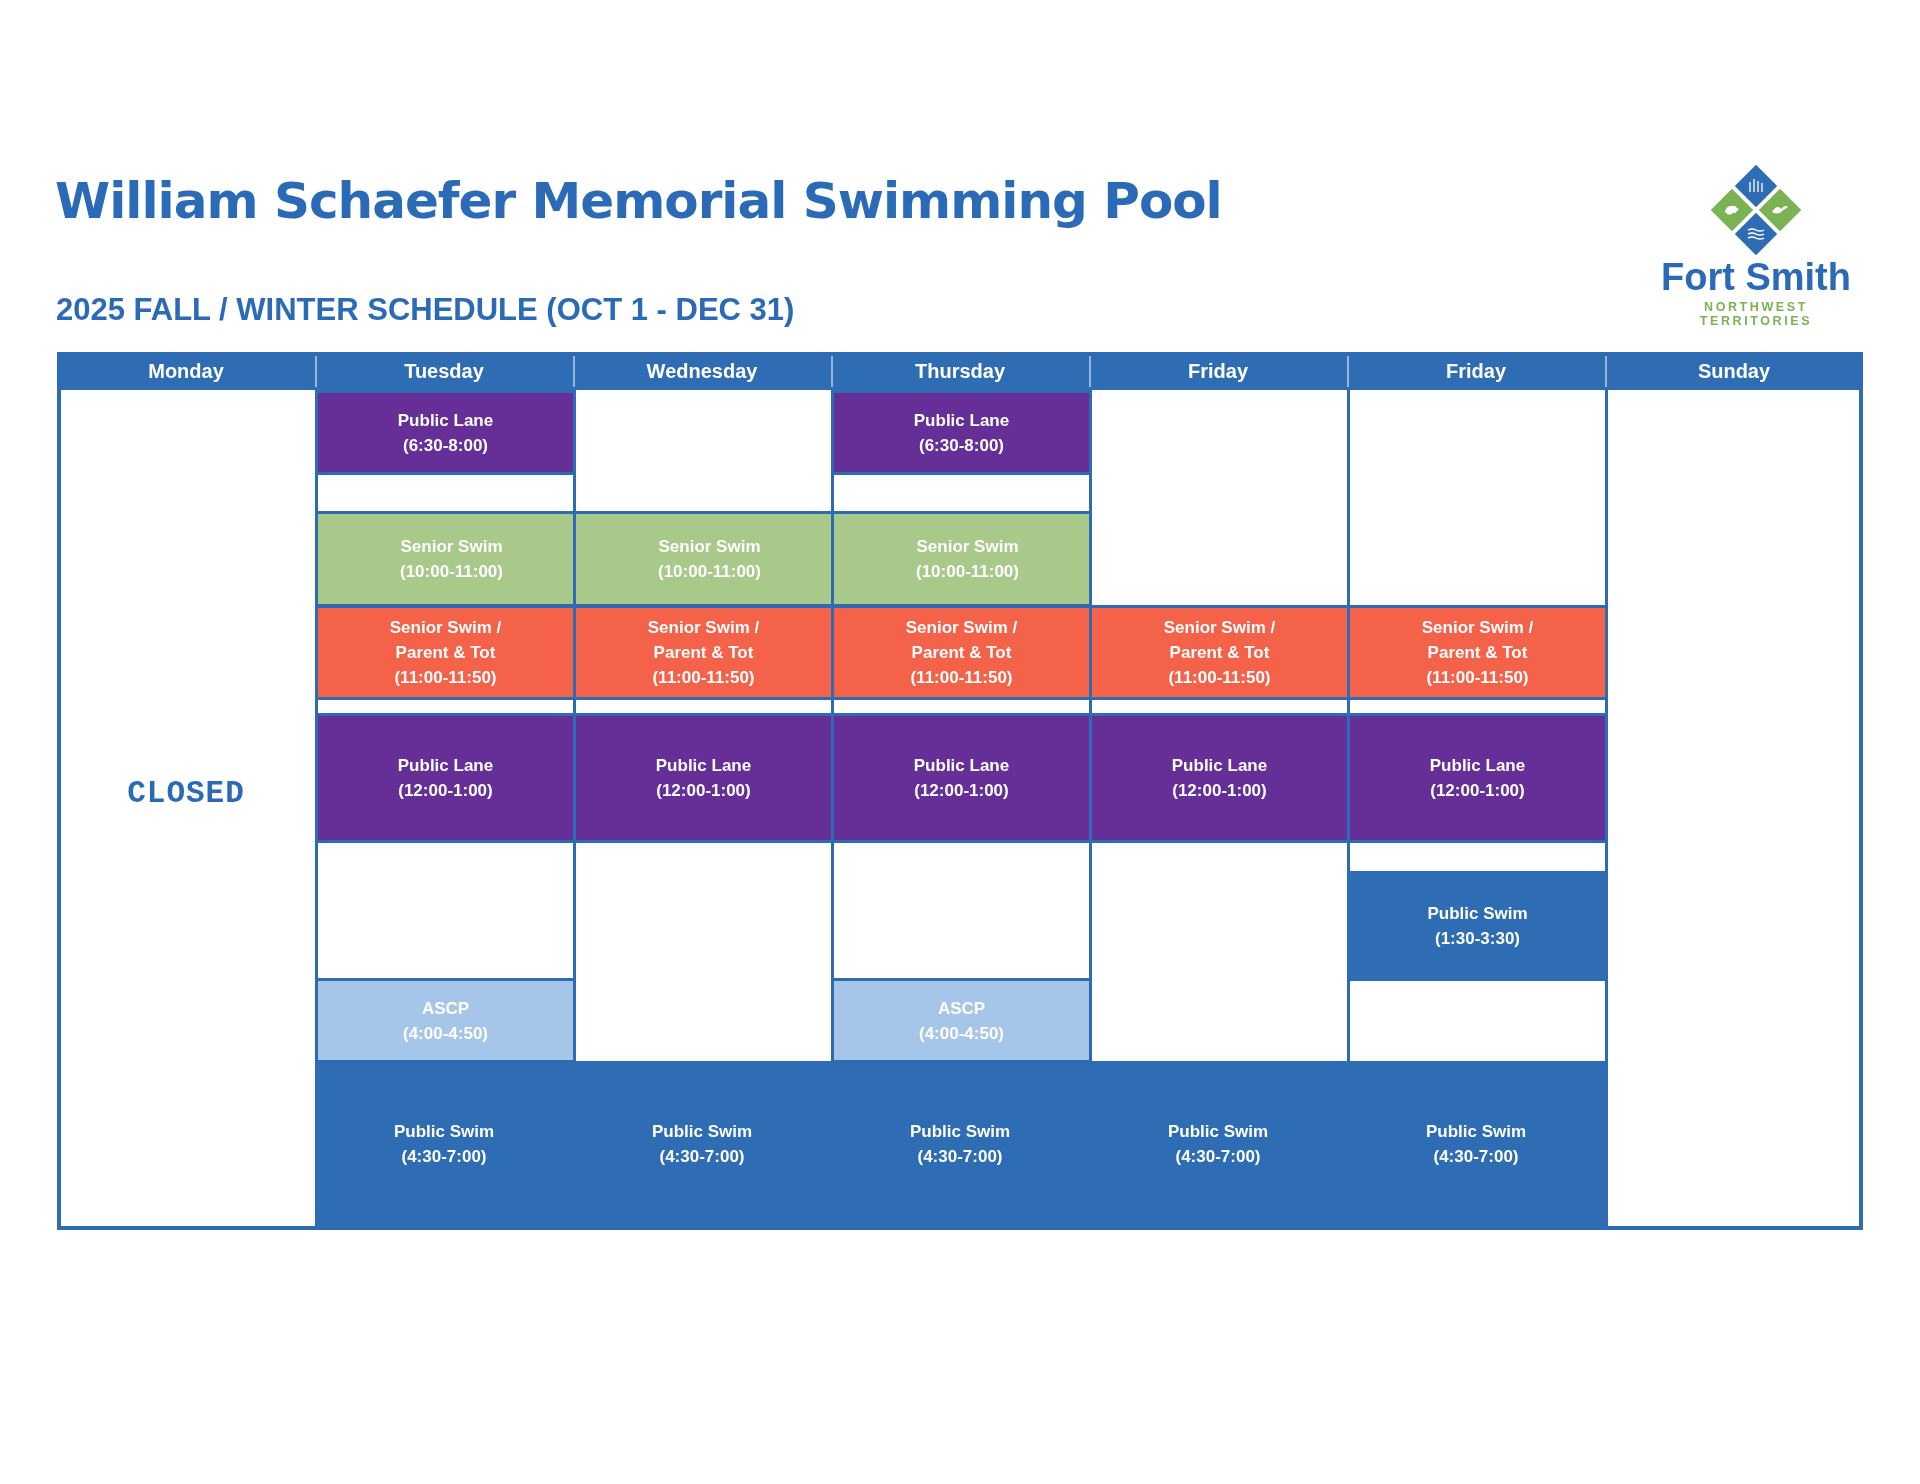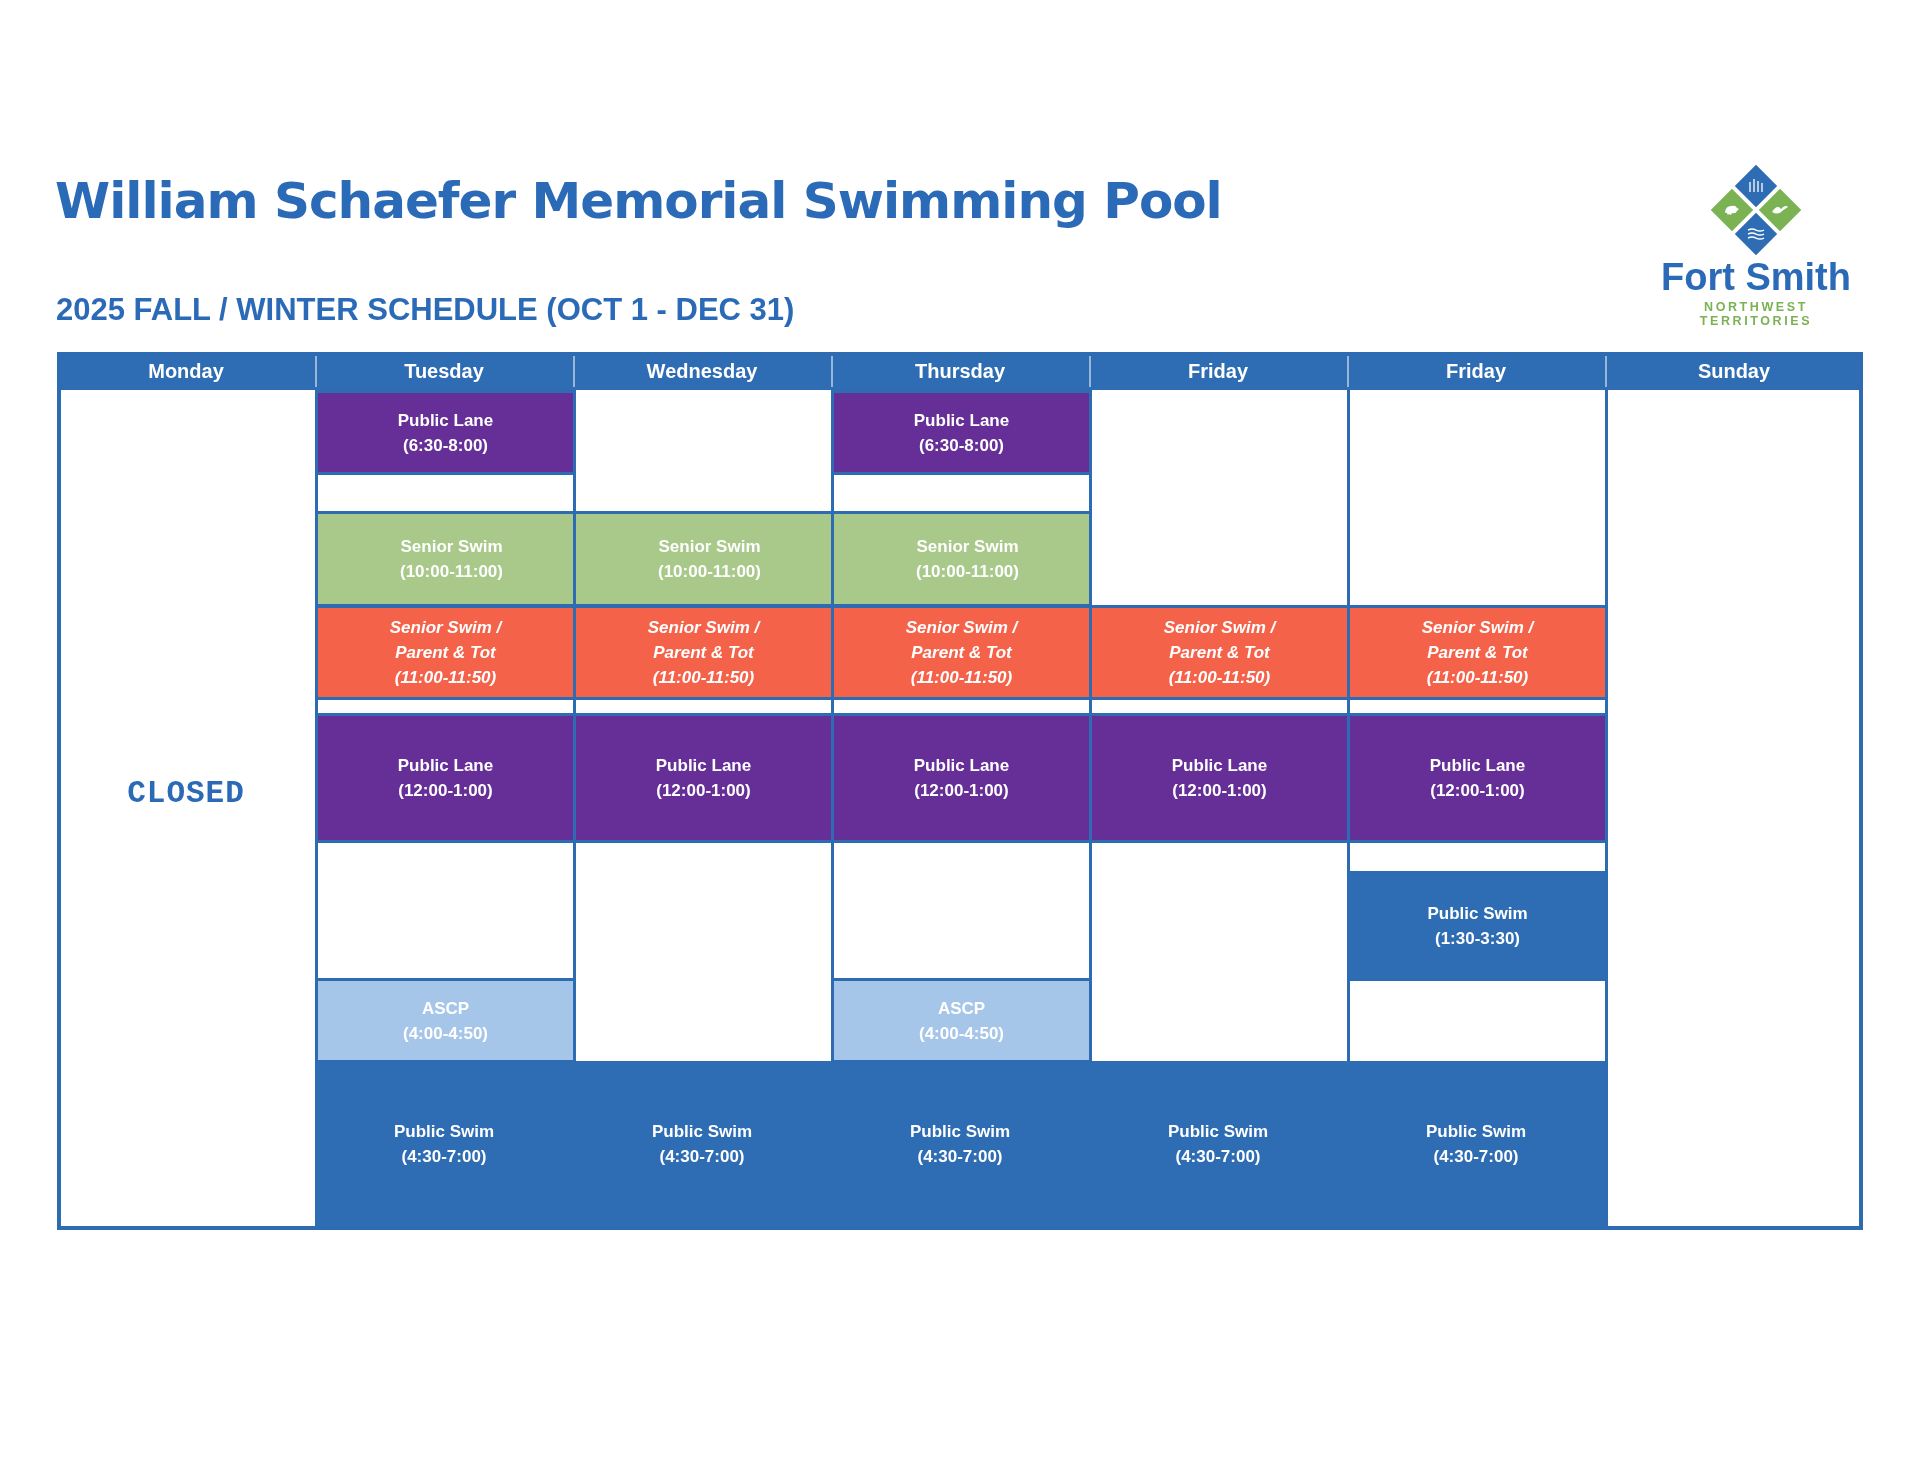--- a/index.html
+++ b/index.html
@@ -68,21 +68,21 @@
     position:absolute;top:0;height:38px;width:258px;display:flex;align-items:center;justify-content:center;
     color:#fff;font-weight:700;font-size:20px;
   }
   .blk{
     position:absolute;width:261px;border:3px solid var(--line);
     display:flex;flex-direction:column;align-items:center;justify-content:center;
     text-align:center;color:#fff;font-weight:700;font-size:17px;line-height:25px;z-index:3;
   }
   .purple{background:var(--purple);}
   .green{background:var(--green);}
-  .orange{background:var(--orange);font-style:italic;}
+  .orange{background:var(--orange);}
   .lblue{background:var(--lblue);}
   .blue{background:var(--blue);}
   .band{
     position:absolute;left:258px;top:709px;width:1290px;height:165px;
     background:var(--blue);z-index:2;
   }
   .band-label{
     position:absolute;top:0;height:100%;width:258px;
     display:flex;flex-direction:column;align-items:center;justify-content:center;
     text-align:center;color:#fff;font-weight:700;font-size:17px;line-height:25px;

